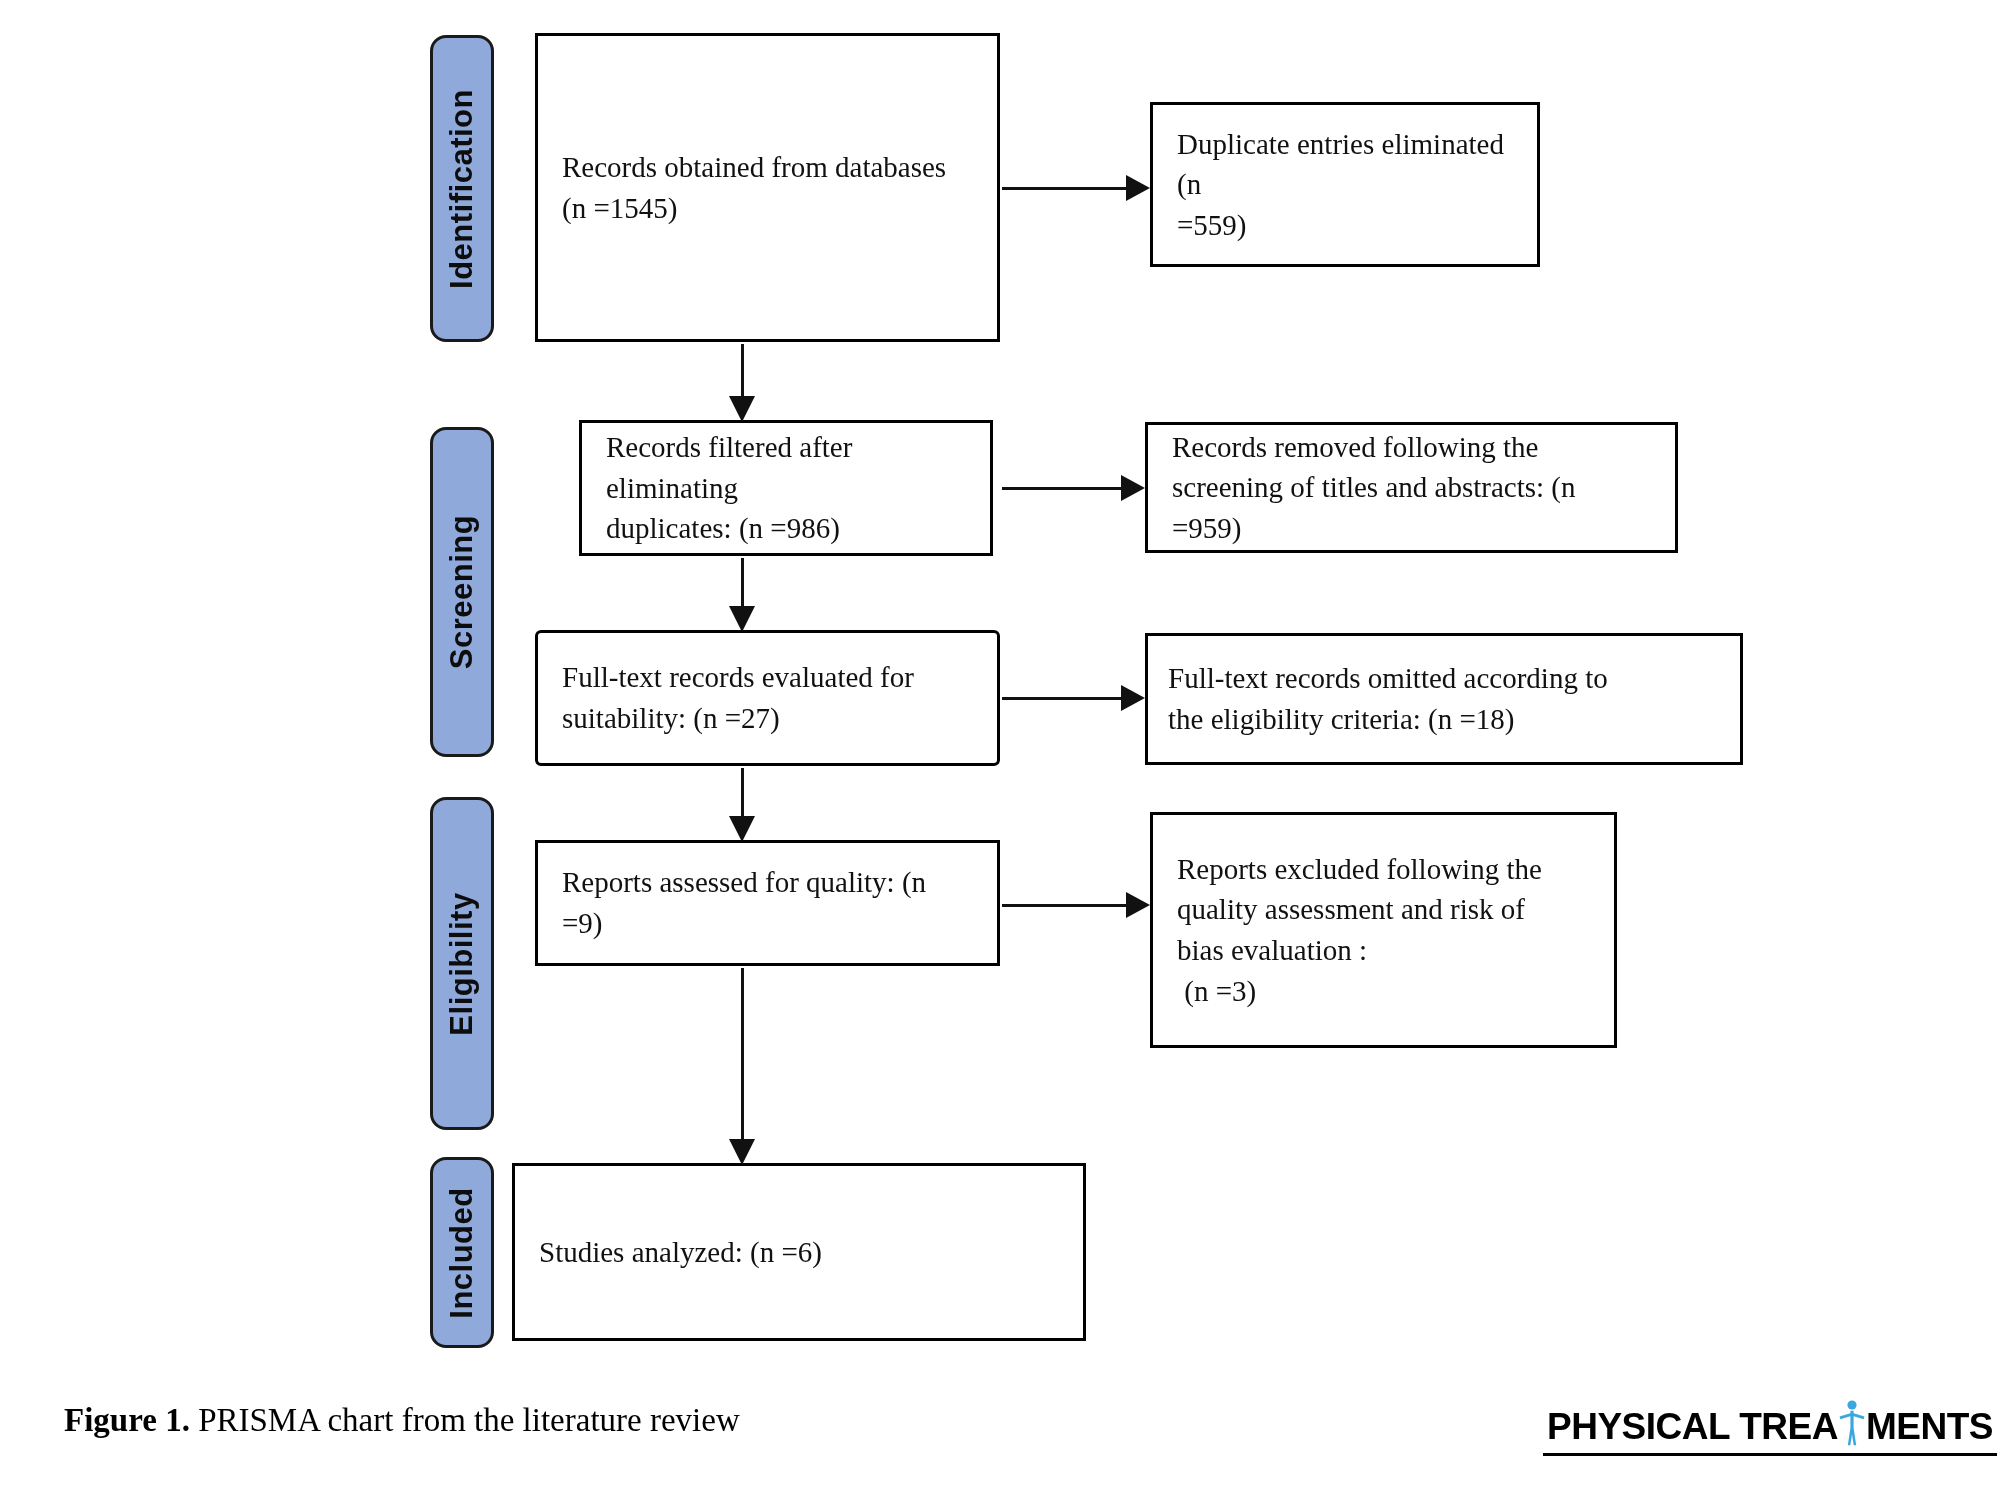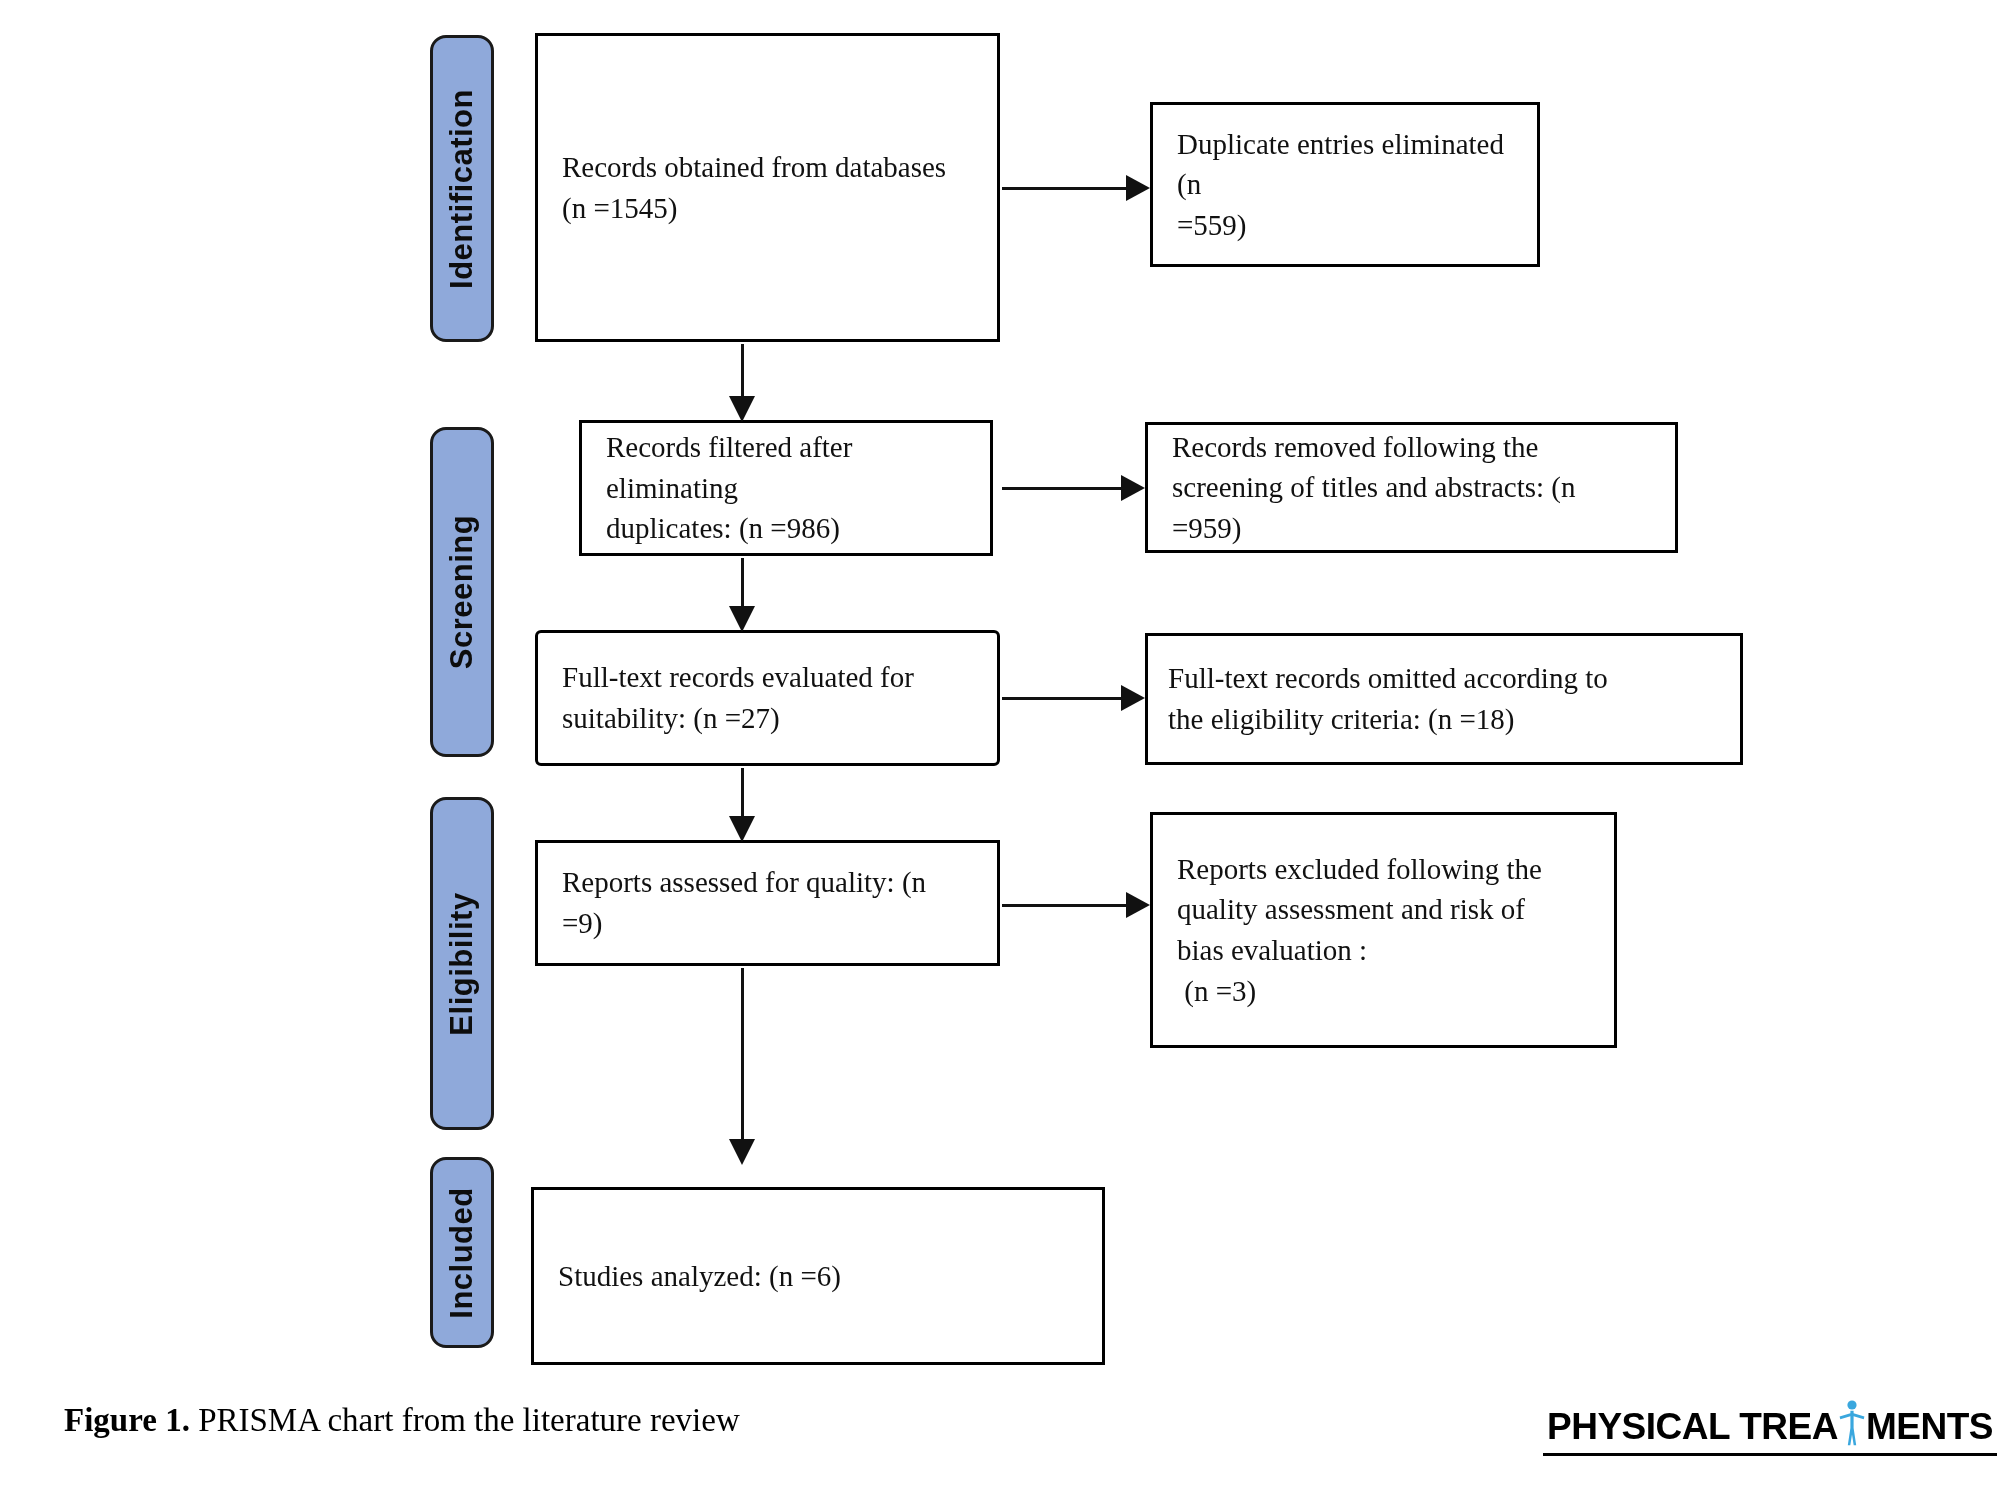--- a/index.html
+++ b/index.html
@@ -12,21 +12,21 @@
   .box {
     position:absolute; border:3px solid #000000; background:#ffffff;
     display:flex; align-items:center;
     font-size:29px; line-height:1.40; white-space:pre-wrap;
     padding:8px 12px 8px 24px;
   }
   .b-a { left:535px;  top:33px;   width:465px; height:309px; }
   .b-b { left:535px;  top:420px;  width:414px; height:136px;margin-left:44px; }
   .b-c { left:535px;  top:630px;  width:465px; height:136px;border-radius:6px; }
   .b-d { left:535px;  top:840px;  width:465px; height:126px; }
-  .b-e { left:531px;  top:1163px; width:574px; height:178px;margin-top:24px; }
+  .b-e { left:512px;  top:1163px; width:574px; height:178px; }
   .r-1 { left:1150px; top:102px;  width:390px; height:165px; }
   .r-2 { left:1145px; top:422px;  width:533px; height:131px; }
   .r-3 { left:1145px; top:633px;  width:598px; height:132px; padding-left:20px; }
   .r-4 { left:1150px; top:812px;  width:467px; height:236px; }
   
   .stage {
     position:absolute; left:430px; width:64px;
     background:#8FA9DA; border:3px solid #1a1a1a; border-radius:16px;
     display:flex; align-items:center; justify-content:center;
   }

